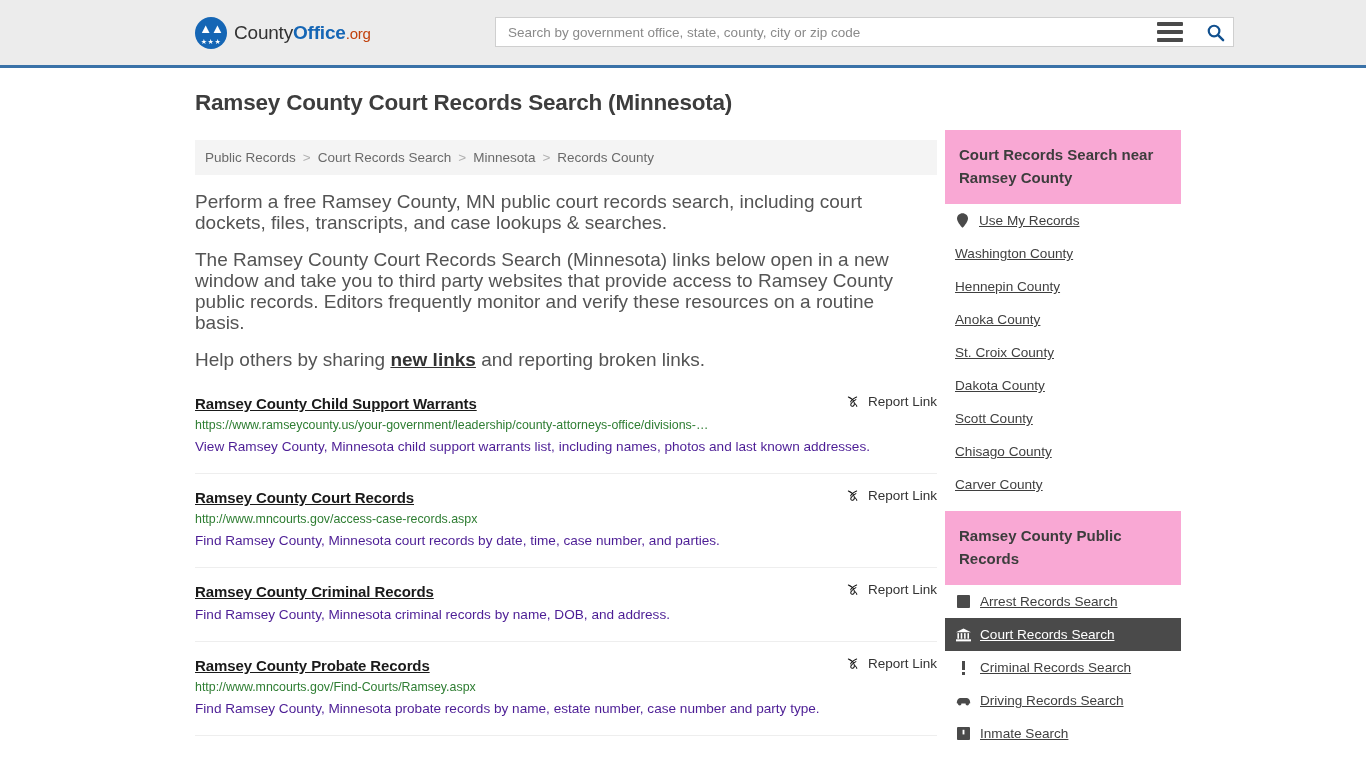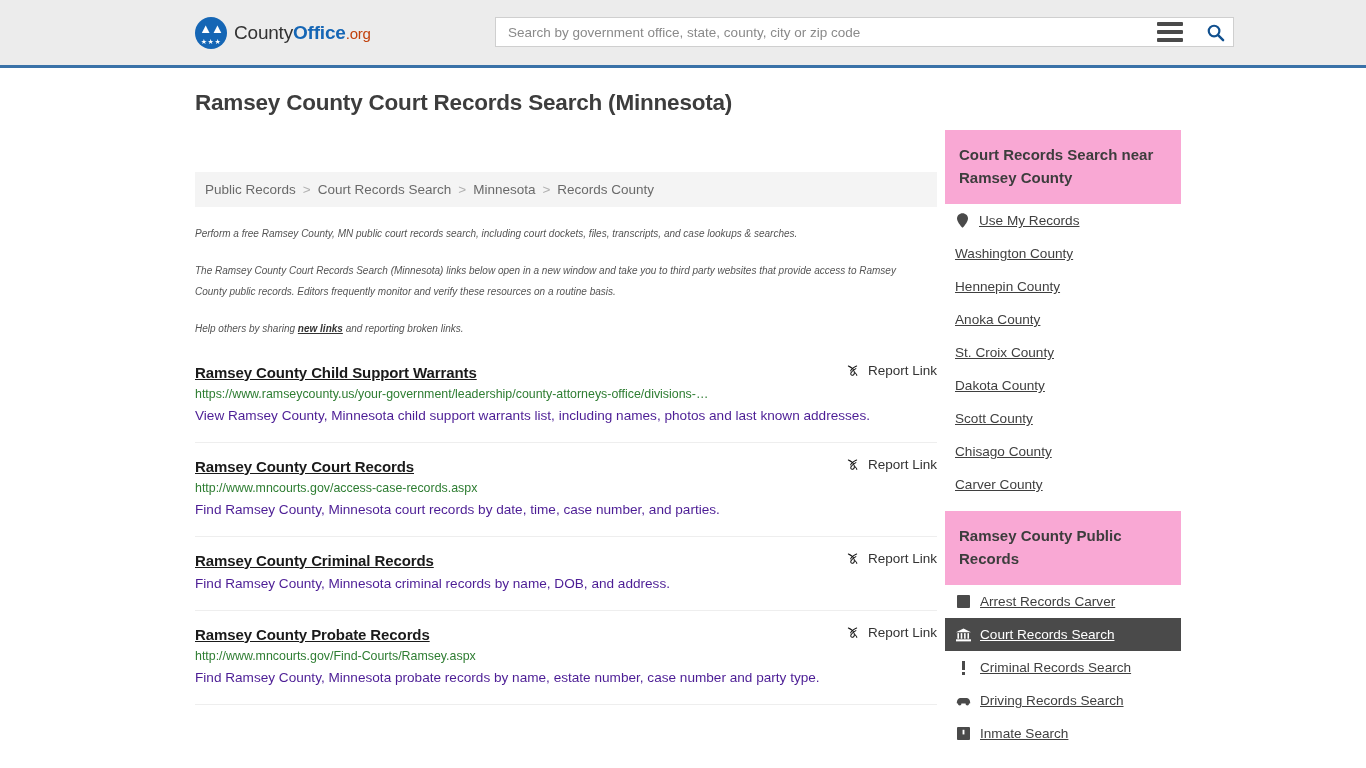--- a/index.html
+++ b/index.html
@@ -132,26 +132,25 @@
     display: flex; align-items: center; flex-wrap: wrap;
     gap: 0;
   }
   .breadcrumb a {
     color: #6a6a6a; text-decoration: none;
   }
   .breadcrumb .sep { color: #b0b0b0; padding: 0 7px; }
 
   
   .copy {
-    font-size: 10px;
+    font-size: 19px;
     line-height: 21px;
     color: #545454;
     margin: 16px 0 0 0;
     max-width: 720px;
-    font-style: italic;
   }
   .copy a { color: #333; text-decoration: underline; font-weight: bold; }
 
   
   .results { margin-top: 24px; }
   .result {
     border-bottom: 1px solid #eeeeee;
     padding: 0 0 14px 0;
     margin-bottom: 14px;
   }
@@ -409,21 +408,21 @@
       <section class="side-panel">
         <div class="side-head">Ramsey County Public Records</div>
         <ul class="side-list records-list">
           <li>
             <a href="#" class="side-item">
               <span class="sicon">
                 <svg width="13" height="13" viewBox="0 0 14 14">
                     <rect x="0" y="0" width="14" height="14" rx="1" fill="currentColor"></rect>
                   </svg>
               </span>
-              <span class="lbl">Arrest Records Carver</span>
+              <span class="lbl">Arrest Records Search</span>
             </a>
           </li>
           <li>
             <a href="#" class="side-item active">
               <span class="sicon">
                 <svg width="15" height="14" viewBox="0 0 16 14">
                   <polygon points="8,0 16,4 0,4" fill="currentColor"></polygon>
                   <rect x="1.5" y="5" width="1.7" height="6" fill="currentColor"></rect>
                   <rect x="5" y="5" width="1.7" height="6" fill="currentColor"></rect>
                   <rect x="8.6" y="5" width="1.7" height="6" fill="currentColor"></rect>

